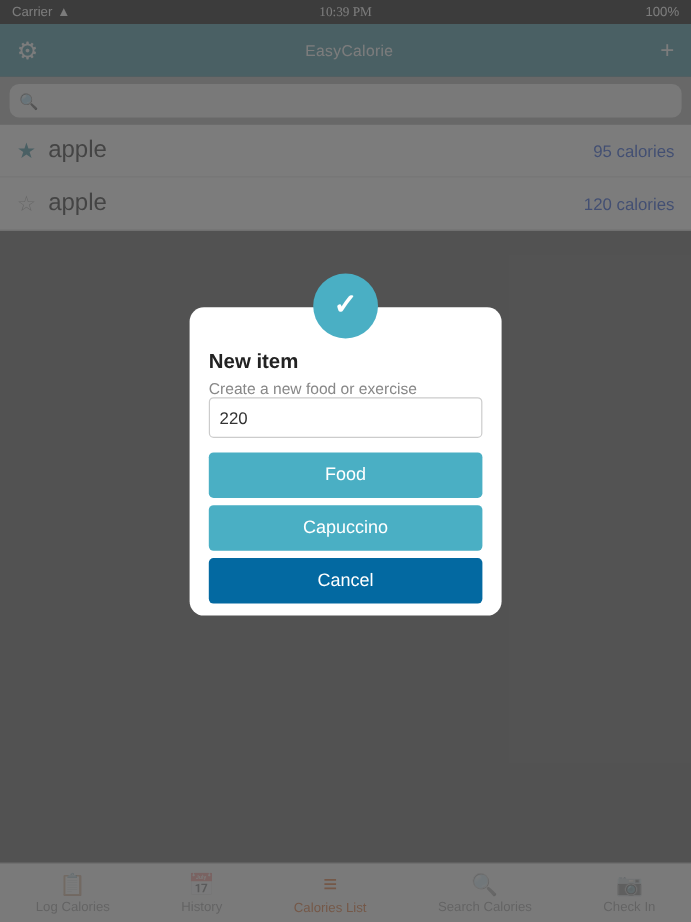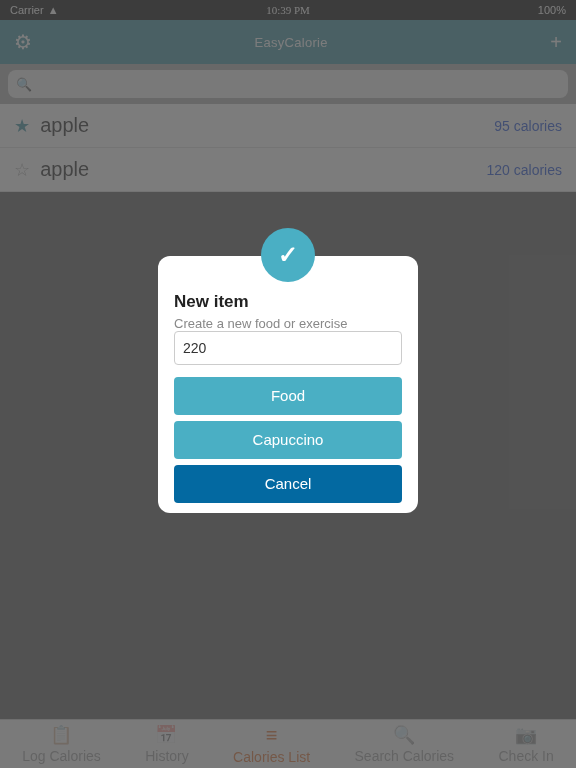--- a/index.html
+++ b/index.html
@@ -204,21 +204,21 @@
     .tab-item {
       display: flex;
       flex-direction: column;
       align-items: center;
       gap: 2px;
       cursor: pointer;
       opacity: 0.5;
     }
     .tab-item.active { opacity: 1; color: #e07030; }
     .tab-icon { font-size: 18px; }
-    .tab-label { font-size: 14px; color: #444; }
+    .tab-label { font-size: 11px; color: #444; }
     .tab-item.active .tab-label { color: #e07030; }
     .tab-item.active .tab-icon { color: #e07030; }
   </style>
 </head>
 <body>
 
 <div class="status-bar">
   <div class="status-left">
     <span>Carrier</span>
     <span>▲</span>

